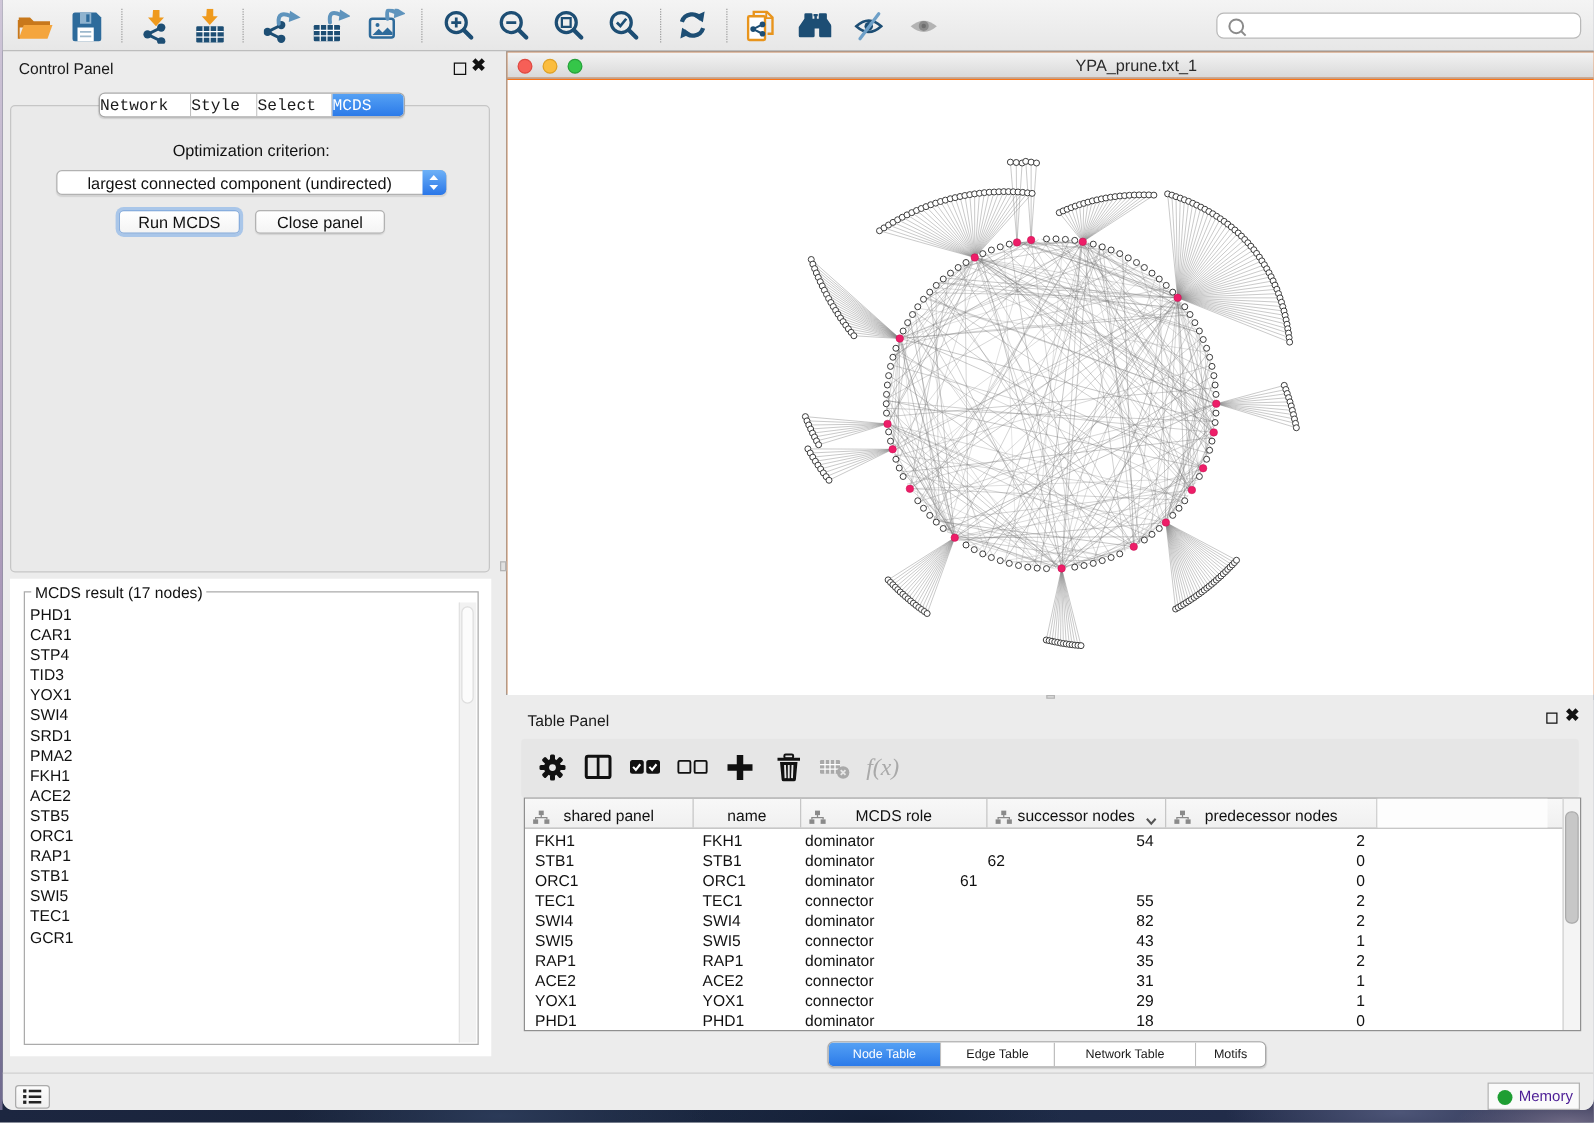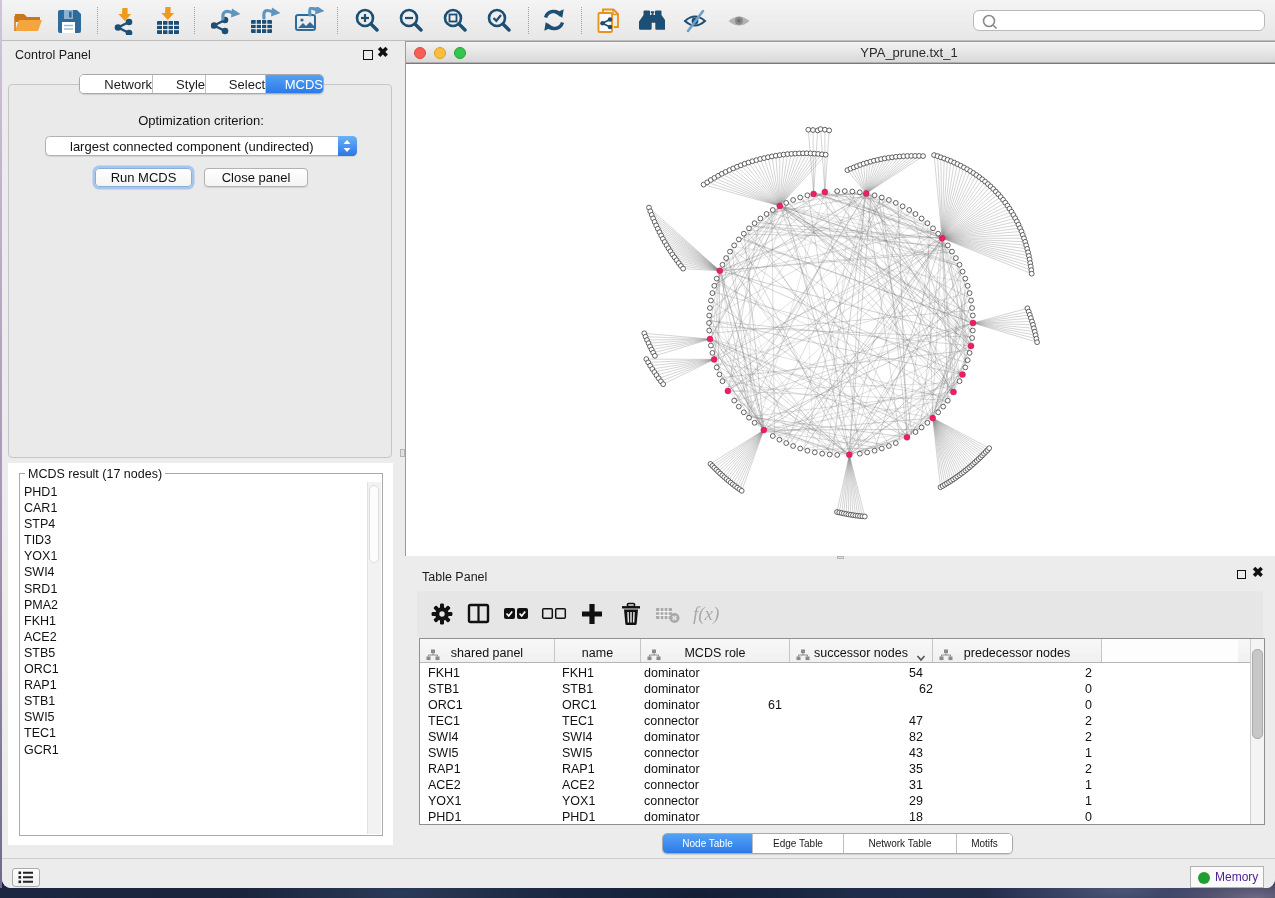--- a/index.html
+++ b/index.html
@@ -26,22 +26,22 @@
 
 
 #cp-title { position:absolute; left:13px; top:48px; font-size:12.5px; color:#1a1a1a; }
 #cp-sq { position:absolute; left:361px; top:50px; width:10px; height:10px; border:1.6px solid #111; }
 #cp-x { position:absolute; left:375px; top:44px; font-size:14px; font-weight:bold; color:#111; }
 #tabpane { position:absolute; left:6px; top:84px; width:384px; height:374px;
   background:#eaeaea; border:1px solid #c6c6c6; border-radius:4px; }
 #cptabs { position:absolute; left:77px; top:74px; height:20px; display:flex;
   border:1px solid #a9a9a9; border-radius:5px; overflow:hidden; background:#fff;
   box-shadow:0 1px 1px rgba(0,0,0,0.12); }
-.cptab { height:100%; font-size:13px; color:#1a1a1a; text-align:right;
-  line-height:19px; background:#fff; border-right:1px solid #bfbfbf; }
+.cptab { height:100%; font-size:13px; color:#1a1a1a; text-align:left;
+  line-height:19px; background:#fff; border-right:1px solid #bfbfbf;font-family:Liberation Mono, monospace; }
 .cptab:last-child { border-right:none; }
 .cptab.sel { background:linear-gradient(#55a1f4,#2b7ae9); color:#fff; }
 #optlabel { position:absolute; left:0; top:113px; width:398px; text-align:center;
   font-size:13px; color:#111; }
 #dropdown { position:absolute; left:43px; top:136px; width:312px; height:20px;
   background:#fff; border:1px solid #b2b2b2; border-radius:4.5px;
   box-shadow:0 1px 1px rgba(0,0,0,0.1); }
 #dropdown span { position:absolute; left:24px; top:2px; font-size:13px; color:#111; }
 #dd-step { position:absolute; right:-1px; top:-1px; width:19px; height:20px;
   background:linear-gradient(#6db1f7,#2a76e8); border-radius:0 4.5px 4.5px 0; }
@@ -60,21 +60,21 @@
   font-size:12.5px; color:#111; }
 #mcdslist { position:absolute; left:4px; top:10px; font-size:12.5px; color:#111;
   line-height:16.1px; }
 #listscroll { position:absolute; right:1px; top:8px; width:14px; height:352px;
   background:#f2f2f2; border-left:1px solid #e2e2e2; }
 #listthumb { position:absolute; left:1px; top:3px; width:10px; height:78px;
   background:#fcfcfc; border:1px solid #dedede; border-radius:5px; }
 
 
 #netwin { position:absolute; left:403px; top:41px; width:870px; height:515px;
-  border:1px solid #9c9c9c; border-right:none; background:#3b82f6; }
+  border:1px solid #9c9c9c; border-right:none; background:#f97316; }
 #nettitle { position:absolute; left:0; top:0; width:100%; height:21px;
   background:linear-gradient(#f3f3f3,#d9d9d9); border-bottom:1px solid #b0b0b0; }
 #nettitle .t { position:absolute; left:403px; top:3px; width:200px; text-align:center;
   font-size:13px; color:#2a2a2a; }
 .tl { position:absolute; top:5px; width:12px; height:12px; border-radius:50%; }
 #netcanvas { position:absolute; left:0; top:22px; width:869px; height:492px; background:#fff; }
 
 
 #tablepanel { position:absolute; left:403px; top:560px; width:870px; height:299px; background:#ececec; }
 #tp-title { position:absolute; left:17px; top:10px; font-size:12.5px; color:#1a1a1a; }
@@ -1166,31 +1166,31 @@
           <div class="hcell" style="left:682px;width:136px;border-right:none;background:#fdfdfd"></div>
         </div>
     <div class="trow" style="left:8px;top:26px">FKH1</div>
         <div class="trow" style="left:142px;top:26px">FKH1</div>
         <div class="trow" style="left:224px;top:26px">dominator</div>
         <div class="trow" style="left:370px;top:26px;width:133px;text-align:right">54</div>
         <div class="trow" style="left:513px;top:26px;width:159px;text-align:right">2</div>
         <div class="trow" style="left:8px;top:42px">STB1</div>
         <div class="trow" style="left:142px;top:42px">STB1</div>
         <div class="trow" style="left:224px;top:42px">dominator</div>
-        <div class="trow" style="left:380px;top:42px;width:133px;text-align:right">62</div>
+        <div class="trow" style="left:370px;top:42px;width:133px;">62</div>
         <div class="trow" style="left:513px;top:42px;width:159px;text-align:right">0</div>
         <div class="trow" style="left:8px;top:58px">ORC1</div>
         <div class="trow" style="left:142px;top:58px">ORC1</div>
         <div class="trow" style="left:224px;top:58px">dominator</div>
         <div class="trow" style="left:348px;top:58px;width:133px;text-align:left">61</div>
         <div class="trow" style="left:513px;top:58px;width:159px;text-align:right">0</div>
         <div class="trow" style="left:8px;top:74px">TEC1</div>
         <div class="trow" style="left:142px;top:74px">TEC1</div>
         <div class="trow" style="left:224px;top:74px">connector</div>
-        <div class="trow" style="left:370px;top:74px;width:133px;text-align:right">47</div>
+        <div class="trow" style="left:370px;top:74px;width:133px;text-align:right">55</div>
         <div class="trow" style="left:513px;top:74px;width:159px;text-align:right">2</div>
         <div class="trow" style="left:8px;top:90px">SWI4</div>
         <div class="trow" style="left:142px;top:90px">SWI4</div>
         <div class="trow" style="left:224px;top:90px">dominator</div>
         <div class="trow" style="left:370px;top:90px;width:133px;text-align:right">82</div>
         <div class="trow" style="left:513px;top:90px;width:159px;text-align:right">2</div>
         <div class="trow" style="left:8px;top:106px">SWI5</div>
         <div class="trow" style="left:142px;top:106px">SWI5</div>
         <div class="trow" style="left:224px;top:106px">connector</div>
         <div class="trow" style="left:370px;top:106px;width:133px;text-align:right">43</div>

